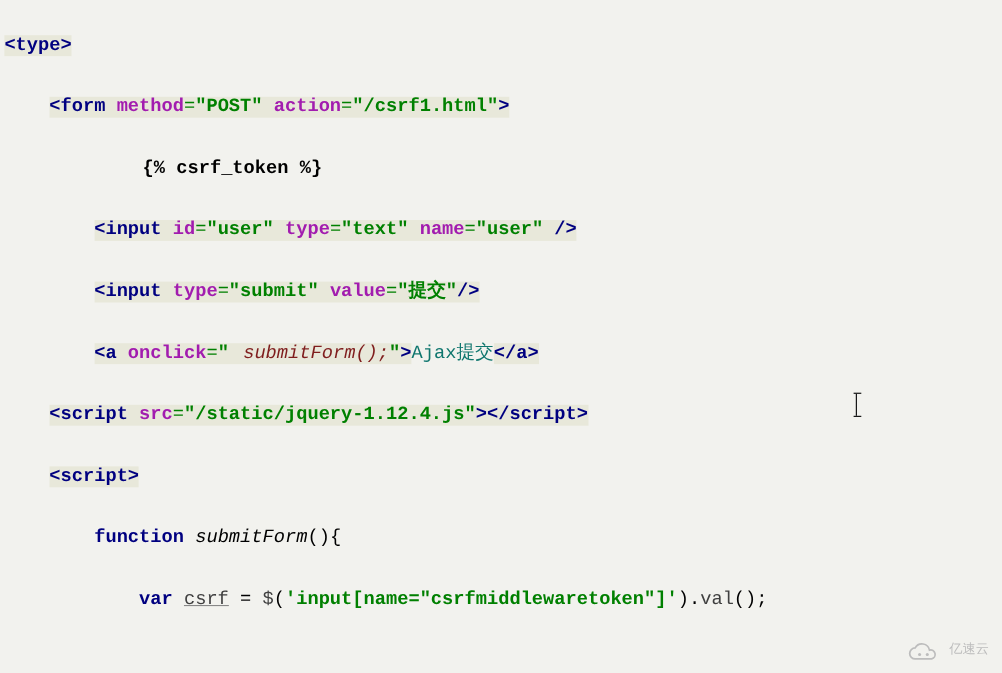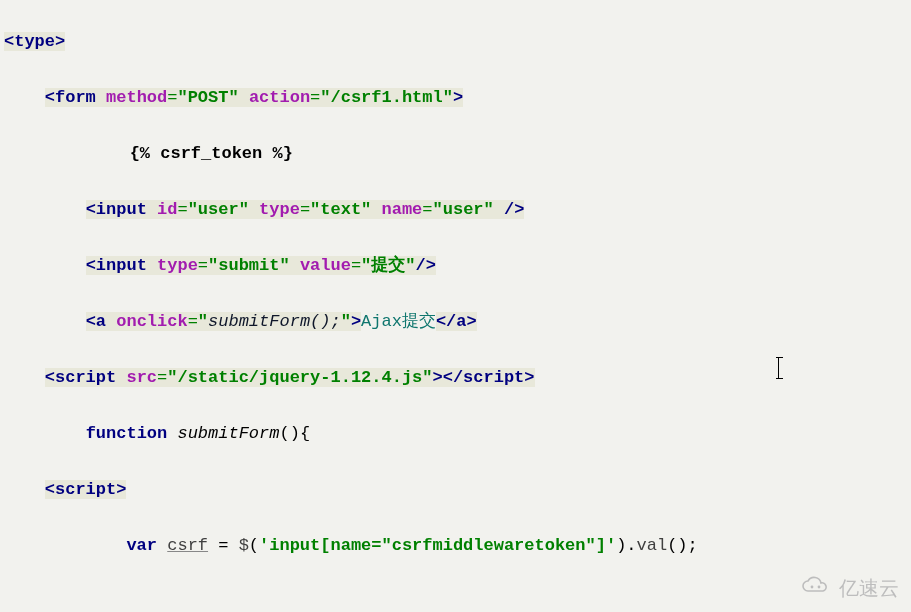--- a/index.html
+++ b/index.html
@@ -21,21 +21,21 @@
   .line {
     height: 28px;
     padding-left: 4px;
     position: relative;
   }
   
   .tag { color: #000080; font-weight: bold; }
   .attr-name { color: #a21caf; font-weight: bold; text-align: right; }
   .attr-eq { color: #008000; }
   .attr-val { color: #008000; font-weight: bold; }
-  .attr-val-i { color: #0f172a; font-style: italic; }
+  .attr-val-i { color: #7f1d1d; font-style: italic; margin-left: 13px; }
   .punct { color: #000; }
   .kw { color: #000080; font-weight: bold; }
   .ident { color: #404040; }
   .func-i { color: #000; font-style: italic; }
   .str { color: #008000; font-weight: bold; }
   .tpl { color: #000; font-weight: bold; margin-left: 44px; }
   .txt { color: #0f766e; }
   .underline2 { text-decoration: underline; text-decoration-color: #888; }
 
   
@@ -60,42 +60,42 @@
   }
   .caret::before { top: -1px; }
   .caret::after { bottom: -1px; }
 
   
   .watermark {
     position: absolute;
     right: 12px;
     bottom: 8px;
     display: flex;
-    align-items: flex-start;
+    align-items: flex-end;
     gap: 6px;
     color: #bdbdbd;
-    font-family: Liberation Mono, monospace;
-    font-size: 20px;
+    font-family: Liberation Serif, serif;
+    font-size: 12px;
     pointer-events: none;
   }
   .watermark svg { display: block; }
 </style>
 </head>
 <body>
 
 <div class="editor">
 <div class="line"><span class="tag-bg"><span class="tag">&lt;</span><span class="tag">type</span><span class="tag">&gt;</span></span></div>
 <div class="line">    <span class="tag-bg"><span class="tag">&lt;</span><span class="tag">form </span><span class="attr-name">method</span><span class="attr-eq">=</span><span class="attr-val">"POST"</span><span> </span><span class="attr-name">action</span><span class="attr-eq">=</span><span class="attr-val">"/csrf1.html"</span><span class="tag">&gt;</span></span></div>
 <div class="line">        <span class="tpl">{% csrf_token %}</span></div>
 <div class="line">        <span class="tag-bg"><span class="tag">&lt;</span><span class="tag">input </span><span class="attr-name">id</span><span class="attr-eq">=</span><span class="attr-val">"user"</span><span> </span><span class="attr-name">type</span><span class="attr-eq">=</span><span class="attr-val">"text"</span><span> </span><span class="attr-name">name</span><span class="attr-eq">=</span><span class="attr-val">"user"</span><span class="tag"> /&gt;</span></span></div>
 <div class="line">        <span class="tag-bg"><span class="tag">&lt;</span><span class="tag">input </span><span class="attr-name">type</span><span class="attr-eq">=</span><span class="attr-val">"submit"</span><span> </span><span class="attr-name">value</span><span class="attr-eq">=</span><span class="attr-val">"提交"</span><span class="tag">/&gt;</span></span></div>
 <div class="line">        <span class="tag-bg"><span class="tag">&lt;</span><span class="tag">a </span><span class="attr-name">onclick</span><span class="attr-eq">=</span><span class="attr-val">"</span><span class="attr-val-i">submitForm();</span><span class="attr-val">"</span><span class="tag">&gt;</span></span><span class="txt">Ajax提交</span><span class="tag-bg"><span class="tag">&lt;/</span><span class="tag">a</span><span class="tag">&gt;</span></span></div>
 <div class="line">    <span class="tag-bg"><span class="tag">&lt;</span><span class="tag">script </span><span class="attr-name">src</span><span class="attr-eq">=</span><span class="attr-val">"/static/jquery-1.12.4.js"</span><span class="tag">&gt;&lt;/</span><span class="tag">script</span><span class="tag">&gt;</span></span></div>
+<div class="line">    <span class="tag-bg"><span class="tag">&lt;</span><span class="tag">script</span><span class="tag">&gt;</span></span></div>
 <div class="line">        <span class="kw">function </span><span class="func-i">submitForm</span><span class="punct">(){</span></div>
-<div class="line">    <span class="tag-bg"><span class="tag">&lt;</span><span class="tag">script</span><span class="tag">&gt;</span></span></div>
 <div class="line">            <span class="kw">var </span><span class="ident underline2">csrf</span><span class="punct"> = </span><span class="ident">$</span><span class="punct">(</span><span class="str">'input[name="csrfmiddlewaretoken"]'</span><span class="punct">).</span><span class="ident">val</span><span class="punct">();</span></div>
 
 
 
 
 
 
 
 
 

